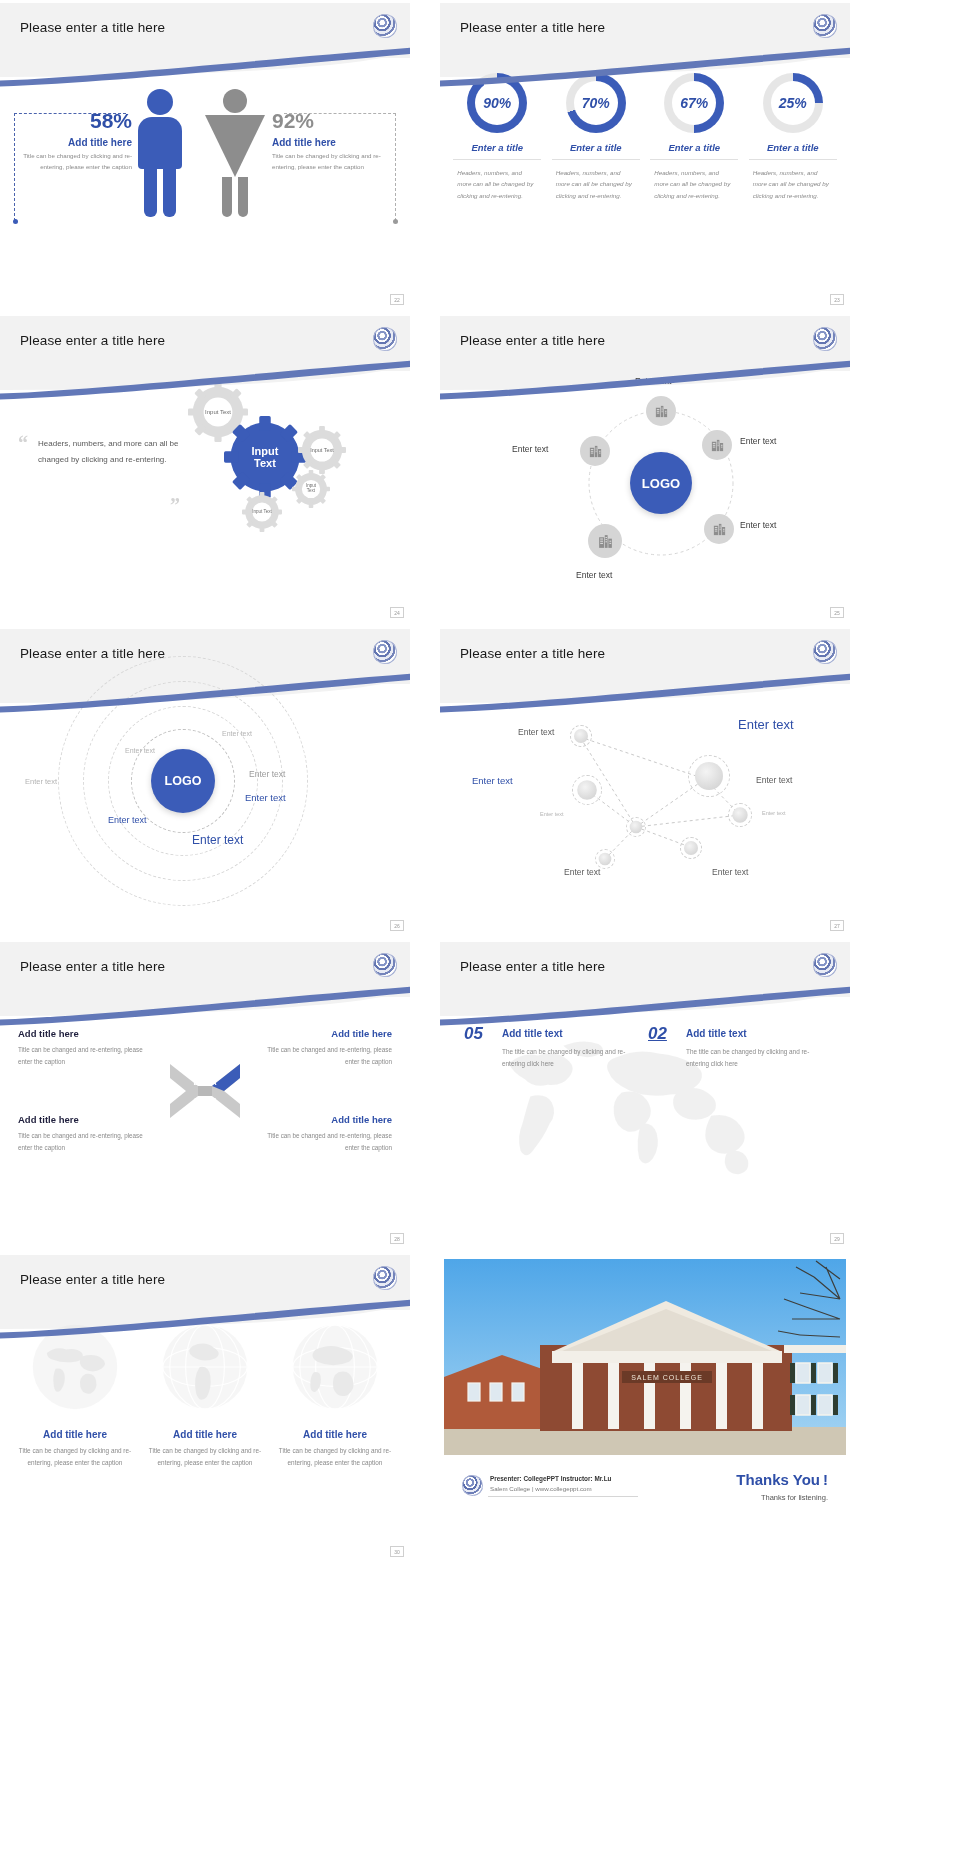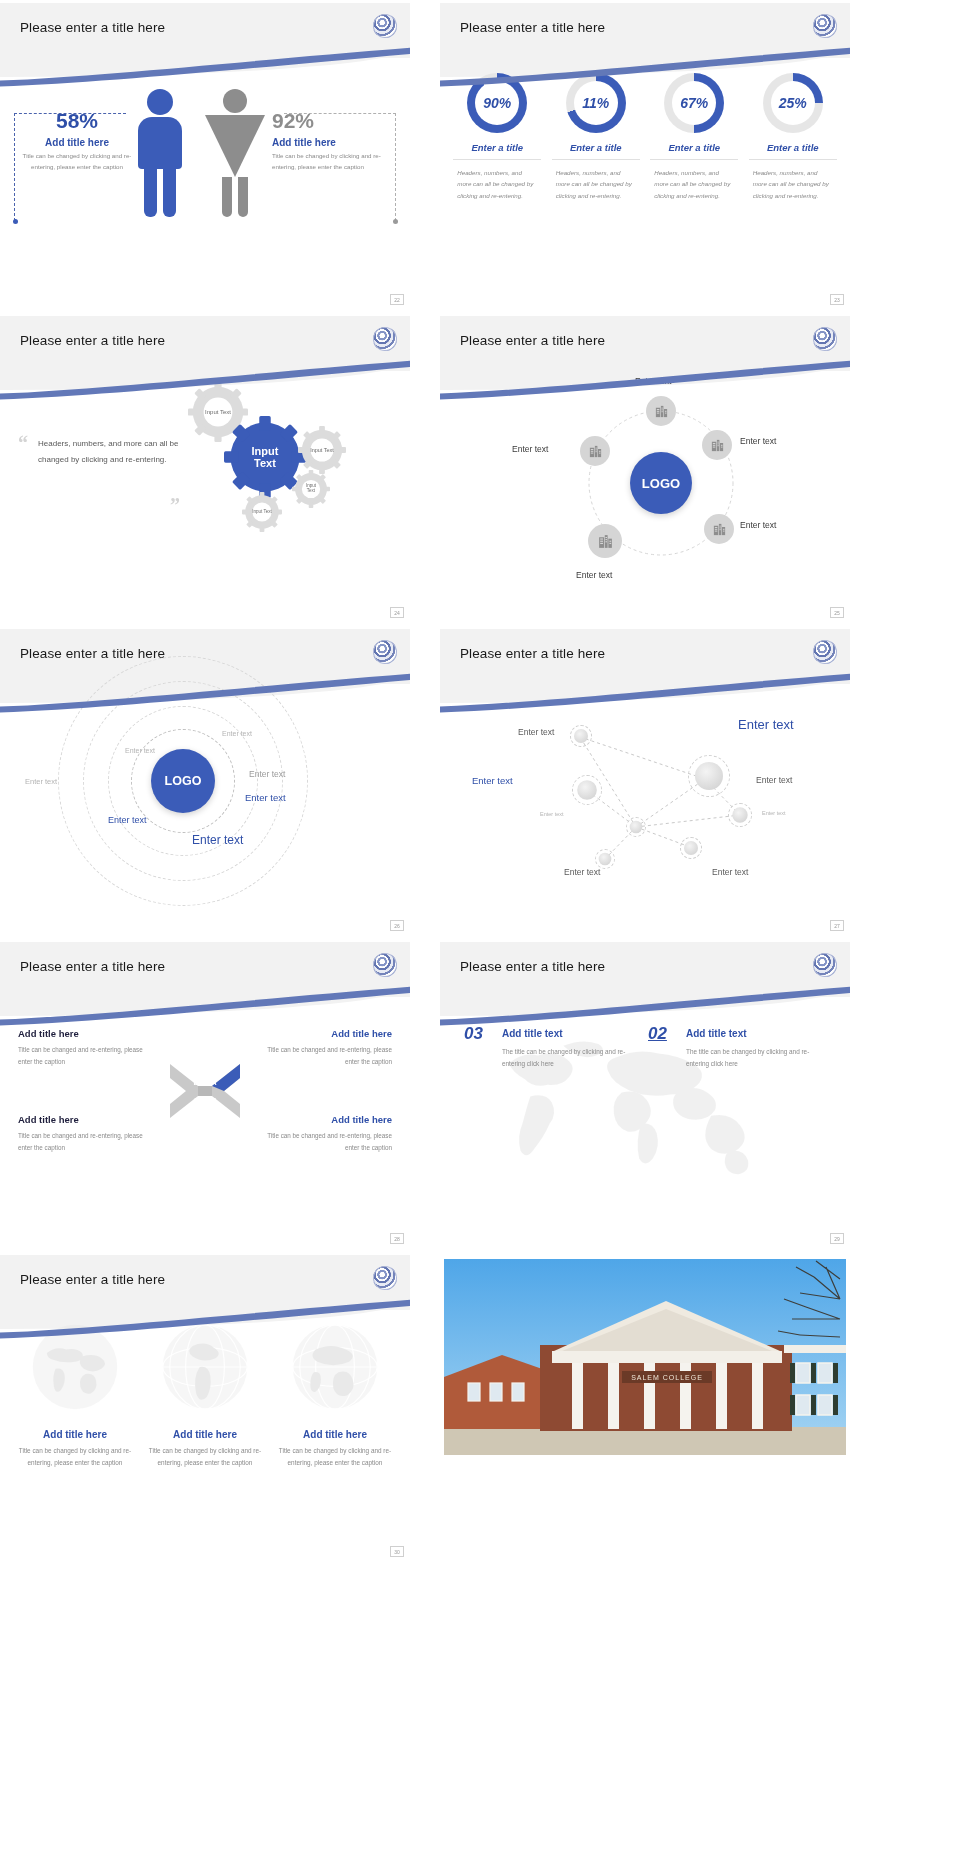--- a/index.html
+++ b/index.html
@@ -52,21 +52,21 @@
          border-top: 62px solid #8d8d8d; }
   .pp-legs-f { width: 26px; height: 40px; margin: 0 auto; position: relative; }
   .pp-legs-f::before, .pp-legs-f::after { content:""; position:absolute; top:0; width:10px;
          height:40px; background:#8d8d8d; border-radius:0 0 5px 5px; }
   .pp-legs-f::before { left:0; } .pp-legs-f::after { right:0; }
 
   .pp-pct { font-size: 21px; font-weight: bold; }
   .pp-pct.blue { color: #2f4fa8; } .pp-pct.gray { color: #8d8d8d; }
   .pp-t { font-size: 10px; font-weight: bold; color: #2f4fa8; margin-top: 4px; }
   .pp-d { font-size: 6.2px; color: #8a8a8a; line-height: 1.75; margin-top: 3px; }
-  .pp-left { position:absolute; left: 22px; top: 48px; width: 110px; text-align: center; }
+  .pp-left { position:absolute; left: 22px; top: 48px; width: 110px; text-align: right; }
   .pp-right { position:absolute; left: 272px; top: 48px; width: 115px; text-align: left; }
   .pp-bracket-l { position: absolute; left: 14px; top: 52px; width: 112px; height: 108px;
         border-left: 1px dashed #4a63ad; border-top: 1px dashed #4a63ad; }
   .pp-bracket-l::after { content:""; position:absolute; left:-2.5px; bottom:-3px; width:5px;
         height:5px; border-radius:50%; background:#3b5cb8; }
   .pp-bracket-r { position: absolute; right: 14px; top: 52px; width: 112px; height: 108px;
         border-right: 1px dashed #b0b0b0; border-top: 1px dashed #b0b0b0; }
   .pp-bracket-r::after { content:""; position:absolute; right:-2.5px; bottom:-3px; width:5px;
         height:5px; border-radius:50%; background:#9a9a9a; }
 
@@ -209,21 +209,21 @@
       <div class="dn-row">
         <div class="dn-col">
           <div class="dn-ring" id="ring0" style="background: conic-gradient(rgb(59, 92, 184) 0deg, rgb(59, 92, 184) 90%, rgb(230, 230, 230) 90%, rgb(230, 230, 230) 100%);">
             <span class="dn-val">90%</span>
           </div>
           <div class="dn-t">Enter a title</div>
           <div class="dn-d">Headers, numbers, and more can all be changed by clicking and re-entering.</div>
         </div>
         <div class="dn-col">
           <div class="dn-ring" id="ring1" style="background: conic-gradient(rgb(59, 92, 184) 0deg, rgb(59, 92, 184) 70%, rgb(230, 230, 230) 70%, rgb(230, 230, 230) 100%);">
-            <span class="dn-val">11%</span>
+            <span class="dn-val">70%</span>
           </div>
           <div class="dn-t">Enter a title</div>
           <div class="dn-d">Headers, numbers, and more can all be changed by clicking and re-entering.</div>
         </div>
         <div class="dn-col">
           <div class="dn-ring" id="ring2" style="background: conic-gradient(rgb(59, 92, 184) 0deg, rgb(59, 92, 184) 50%, rgb(230, 230, 230) 50%, rgb(230, 230, 230) 100%);">
             <span class="dn-val">67%</span>
           </div>
           <div class="dn-t">Enter a title</div>
           <div class="dn-d">Headers, numbers, and more can all be changed by clicking and re-entering.</div>
@@ -609,21 +609,21 @@
             <path d="M62,76 q16,-4 22,6 q6,12 -2,22 q-6,14 -16,26 q-8,12 -14,2 q-4,-14 2,-28 q4,-16 8,-28 Z"></path>
             <path d="M150,36 q22,-10 44,-4 q20,2 34,10 q16,8 8,20 q-10,12 -30,12 q-22,4 -42,-4 q-18,-8 -22,-20 q-4,-10 8,-14 Z"></path>
             <path d="M156,72 q18,-4 26,8 q8,12 0,22 q-8,12 -20,10 q-12,-4 -14,-18 q-2,-14 8,-22 Z"></path>
             <path d="M176,104 q12,-2 16,10 q4,14 -4,26 q-8,10 -14,0 q-4,-18 2,-36 Z"></path>
             <path d="M216,70 q16,-6 28,2 q12,8 8,18 q-6,10 -20,10 q-16,0 -22,-12 q-4,-12 6,-18 Z"></path>
             <path d="M248,96 q20,-4 30,10 q10,14 -2,24 q-14,10 -28,0 q-12,-12 0,-34 Z"></path>
             <path d="M268,132 q14,-2 18,10 q2,12 -10,14 q-12,0 -14,-12 q0,-10 6,-12 Z"></path>
             <path d="M96,24 q20,-8 36,-2 q10,6 -2,12 q-18,6 -34,-10 Z"></path>
           </g>
         </svg>
-        <div class="wm-num" style="left:24px;top:24px;">03</div>
+        <div class="wm-num" style="left:24px;top:24px;">05</div>
         <div class="wm-t" style="left:62px;top:28px;">Add title text</div>
         <div class="wm-d" style="left:62px;top:46px;">The title can be changed by clicking and re-entering click here</div>
 
         <div class="wm-num" style="left:208px;top:24px;text-decoration:underline;">02</div>
         <div class="wm-t" style="left:246px;top:28px;">Add title text</div>
         <div class="wm-d" style="left:246px;top:46px;">The title can be changed by clicking and re-entering click here</div>
       </div>
     </div>
     <div class="pnum">29</div>
   </div>
@@ -750,16 +750,24 @@
               <rect x="46" y="124" width="12" height="18"></rect>
             <rect x="68" y="124" width="12" height="18"></rect>
           </g>
 
           <g stroke="#3a3228" stroke-width="1.2" fill="none" opacity=".9">
             <path d="M396,40 L370,18 M396,40 L382,8 M396,40 L356,34 M396,60 L362,48 M396,60 L348,60 M396,78 L356,76 M396,20 L372,2"></path>
             <path d="M370,18 L352,8 M362,48 L340,40 M356,76 L334,72"></path>
           </g>
         </svg>
       </div>
+      <div class="th-foot">
+        <div class="th-logo"></div>
+        <div class="th-meta1">Presenter: CollegePPT   Instructor: Mr.Lu</div>
+        <div class="th-meta2">Salem College  |  www.collegeppt.com</div>
+        <div class="th-line"></div>
+        <div class="th-big">Thanks You !</div>
+        <div class="th-sub">Thanks for listening.</div>
+      </div>
     </div>
   </div>
 
 </div>
 
 </body></html>

